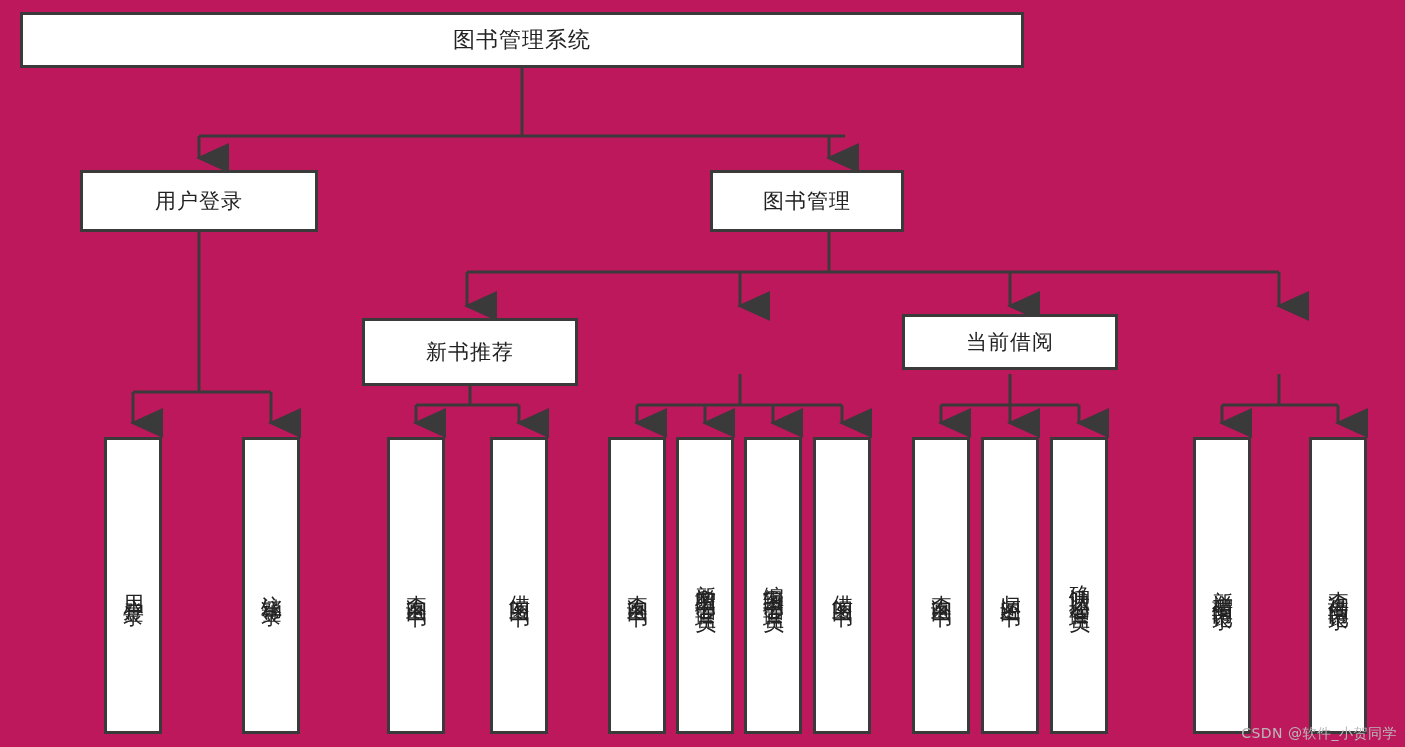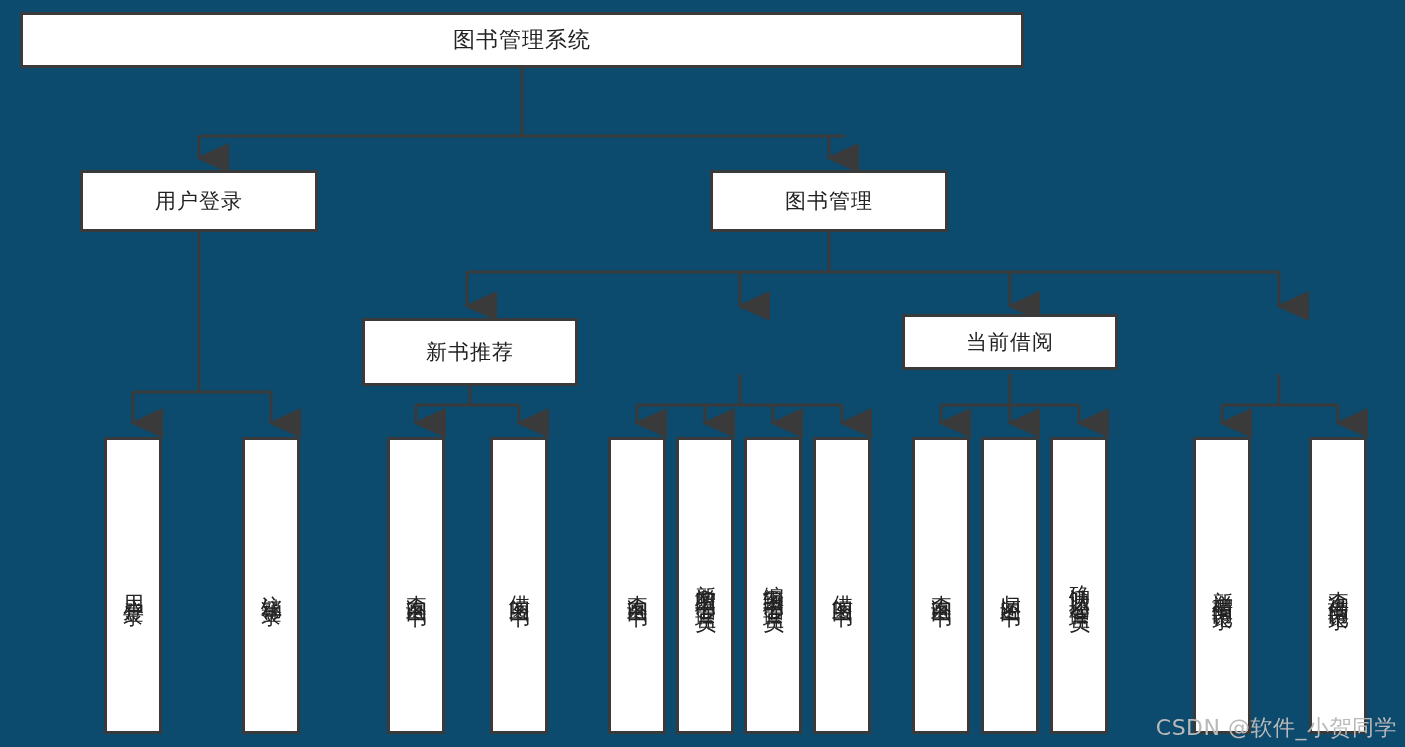--- a/index.html
+++ b/index.html
@@ -4,21 +4,21 @@
 <style>
   html, body {
     margin: 0;
     padding: 0;
     background: #ffffff;
   }
   #canvas {
     position: relative;
     width: 1405px;
     height: 747px;
-    background: #0c4a6e;
+    background: #be185d;
     font-family: "DejaVu Sans", "Liberation Sans", sans-serif;
     overflow: hidden;
   }
   svg#wires {
     position: absolute;
     left: 0;
     top: 0;
     width: 1405px;
     height: 747px;
     pointer-events: none;
@@ -48,21 +48,21 @@
     white-space: nowrap;
     display: block;
   }
   .node.root {
     font-size: 22px;
   }
   .watermark {
     position: absolute;
     right: 8px;
     bottom: 4px;
-    font-size: 22px;
+    font-size: 14px;
     color: #b9b9b9;
     white-space: nowrap;
     letter-spacing: 0.5px;
   }
 </style>
 </head>
 <body>
 
 <div id="canvas">
 
@@ -116,21 +116,21 @@
     </g>
   </svg>
 
   <div class="node h root" style="left:20px; top:12px; width:1004px; height:56px;">
     <span>图书管理系统</span>
   </div>
 
   <div class="node h" style="left:80px; top:170px; width:238px; height:62px;">
     <span>用户登录</span>
   </div>
-  <div class="node h" style="left:710px; top:170px; width:238px; height:62px;">
+  <div class="node h" style="left:710px; top:170px; width:194px; height:62px;">
     <span>图书管理</span>
   </div>
 
   <div class="node h" style="left:362px; top:318px; width:216px; height:68px;">
     <span>新书推荐</span>
   </div>
   <div class="node h" style="left:902px; top:314px; width:216px; height:56px;">
     <span>当前借阅</span>
   </div>
 

